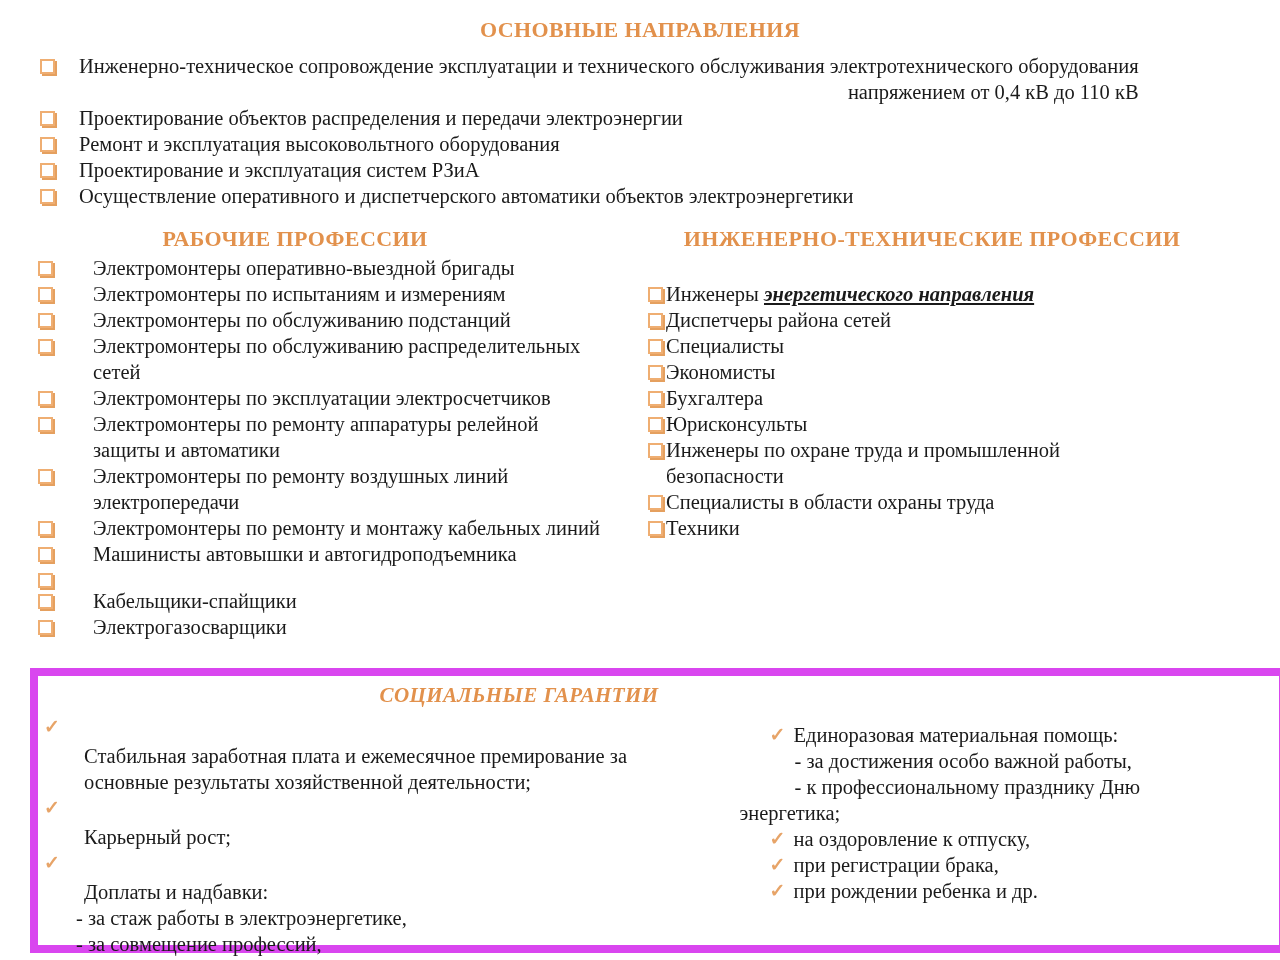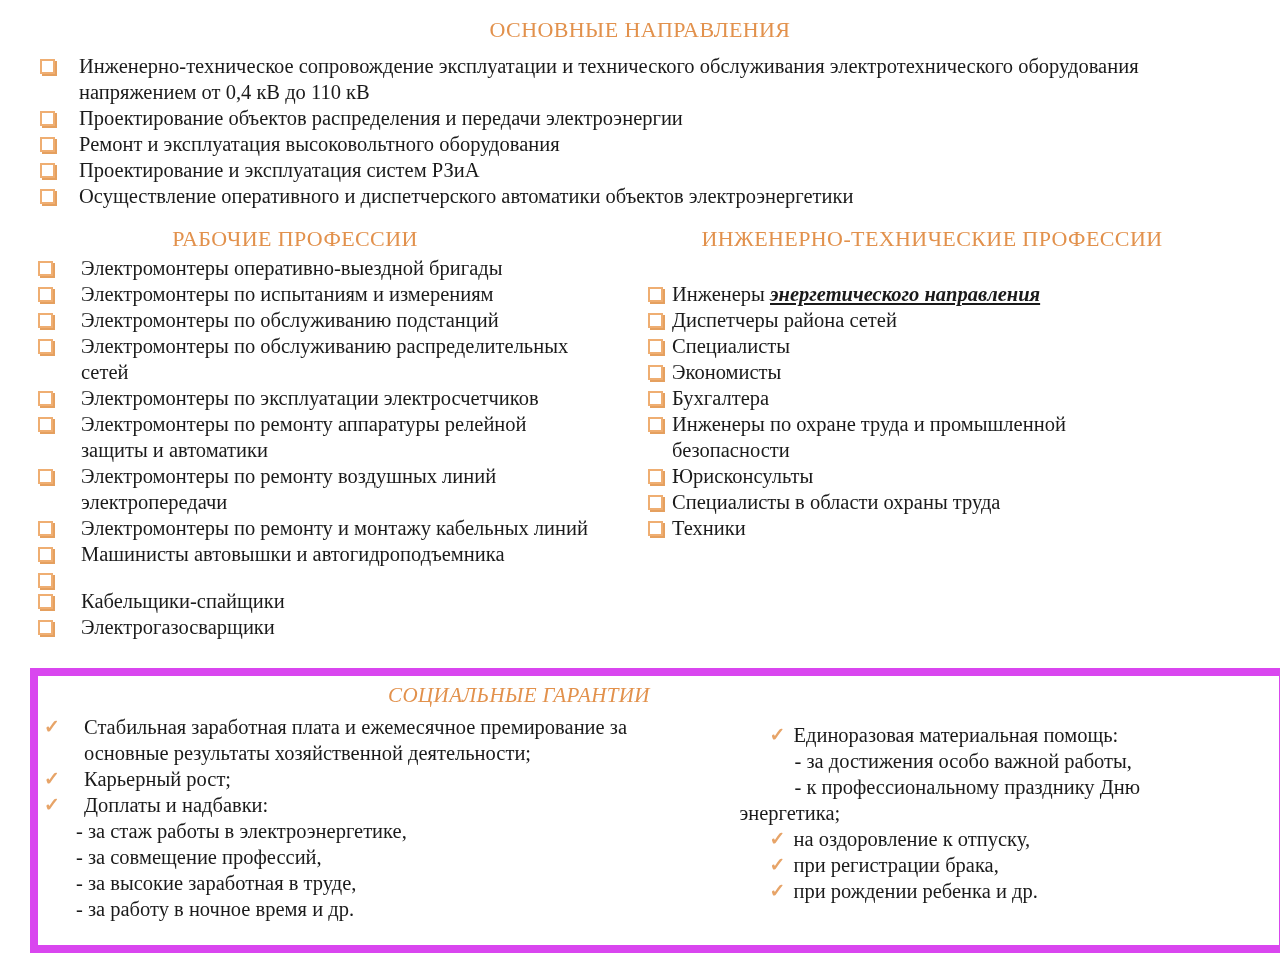--- a/index.html
+++ b/index.html
@@ -6,21 +6,21 @@
   body {
     width: 1280px; height: 960px;
     background: #ffffff;
     font-family: "Liberation Serif", "DejaVu Serif", serif;
     color: #1a1a1a;
     overflow: hidden;
   }
   .page { position: relative; width: 1280px; height: 960px; background: #fff; }
 
   .sec-title {
-    font-weight: normal;
+    font-weight: bold;
     color: #e2914c;
     font-size: 22px;
     line-height: 28px;
     text-align: center;
     letter-spacing: 0.4px;
   }
   .main-title { margin-top: 16px; }
 
   
   .list { font-size: 20.5px; }
@@ -28,33 +28,33 @@
   .sq {
     flex: none;
     width: 11px; height: 11px;
     border: 2px solid #efae72;
     box-shadow: 2px 2px 0 #e5a05f;
     margin-top: 6px;
     background: #fff;
   }
   .txt { white-space: pre-line; }
 
-  .top-list { margin: 9px 30px 0 40px; }
+  .top-list { margin: 9px 30px 0 40px; text-align: right; }
   .top-list .txt { margin-left: 24px; }
 
   .cols { display: flex; margin-top: 16px; }
   .col-left { width: 640px; }
   .col-right { width: 640px; }
   .col-left .sec-title { width: 590px; }
   .col-right .sec-title { width: 584px; }
 
   .col-left .list { margin-top: 2px; padding-left: 38px; }
-  .col-left .txt { margin-left: 28px; }
+  .col-left .txt { margin-left: 40px; }
   .col-right .list { margin-top: 28px; padding-left: 8px; }
-  .col-right .txt { margin-left: 9px; }
+  .col-right .txt { margin-left: 3px; }
 
   .emph { font-weight: bold; font-style: italic; text-decoration: underline; }
 
   
   .box {
     margin: 28px 0 0 30px;
     width: 1241px; height: 263px;
     border: 8px solid #d946ef;
     padding-top: 6px;
     box-sizing: content-box;
@@ -74,21 +74,21 @@
     flex: none;
     width: 16px;
     color: #e7a468;
     font-size: 19px;
     line-height: 26px;
     font-weight: bold;
   }
   .g-txt { white-space: pre-line; }
 
   .g-col-left .g-row.check-row { padding-left: 6px; }
-  .g-col-left .g-row.check-row .g-txt { margin-left: 24px; }
+  .g-col-left .g-row.check-row .g-txt { margin-left: 24px; margin-top: 29px; }
   .g-col-left .g-row.dash { padding-left: 38px; }
 
   .g-col-right .g-row.check-row { padding-left: 30px; }
   .g-col-right .g-row.check-row .g-txt { margin-left: 8px; }
   .g-col-right .g-row.dash { padding-left: 55px; }
   .g-col-right .g-row.outdent { padding-left: 0; }
 </style>
 </head>
 <body>
 
@@ -196,29 +196,29 @@
         <div class="li">
           <span class="sq"></span>
           <span class="txt">Экономисты</span>
         </div>
         <div class="li">
           <span class="sq"></span>
           <span class="txt">Бухгалтера</span>
         </div>
         <div class="li">
           <span class="sq"></span>
+          <span class="txt">Юрисконсульты</span>
+        </div>
+        <div class="li">
+          <span class="sq"></span>
           <span class="txt">Инженеры по охране труда и промышленной
 безопасности</span>
         </div>
         <div class="li">
           <span class="sq"></span>
-          <span class="txt">Юрисконсульты</span>
-        </div>
-        <div class="li">
-          <span class="sq"></span>
           <span class="txt">Специалисты в области охраны труда</span>
         </div>
         <div class="li">
           <span class="sq"></span>
           <span class="txt">Техники</span>
         </div>
       </div>
     </div>
   </div>
 

